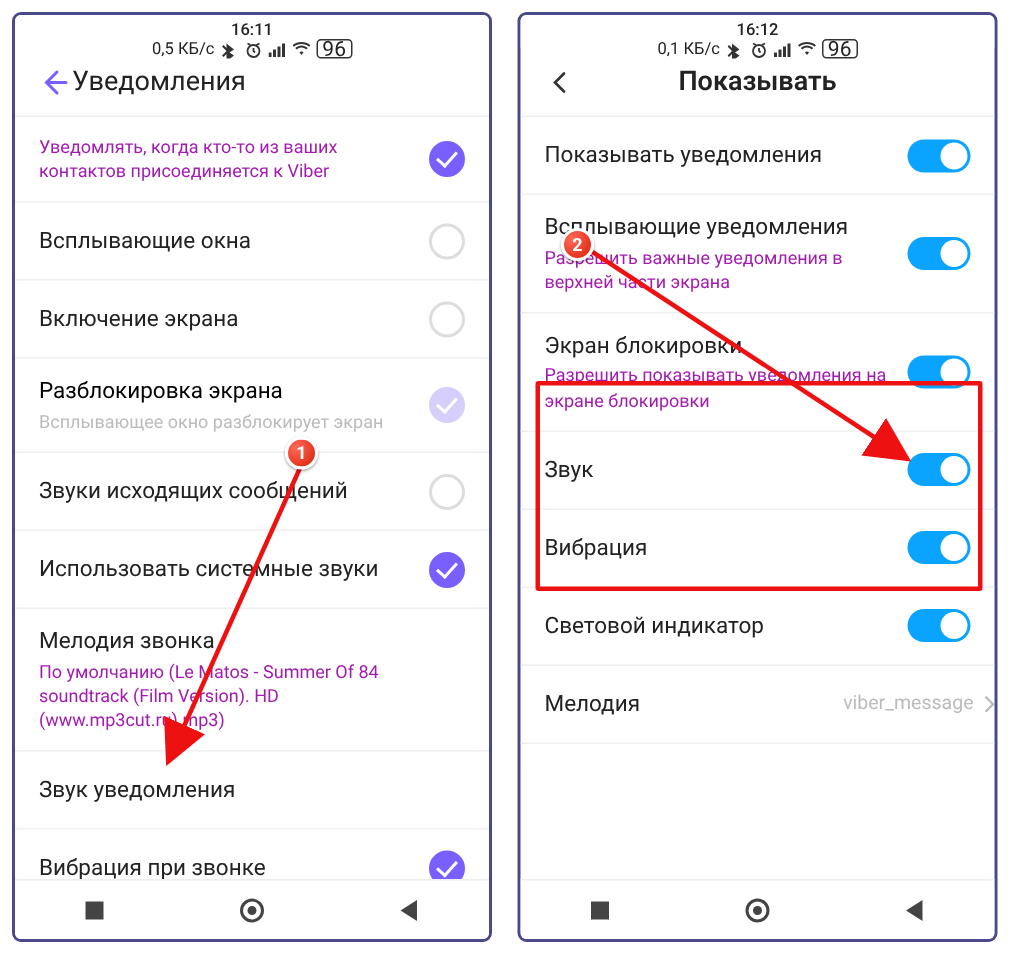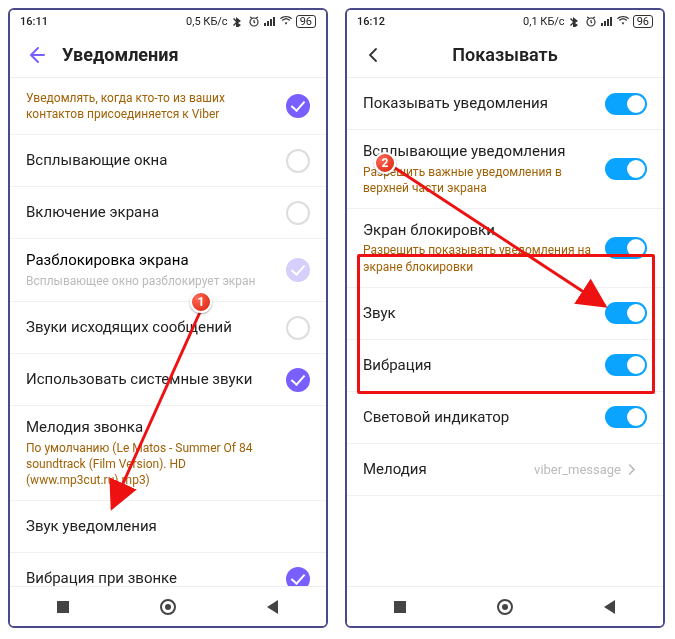--- a/index.html
+++ b/index.html
@@ -25,43 +25,43 @@
   
   .statusbar {
     height: 22px;
     display: flex;
     justify-content: space-between;
     align-items: center;
     padding: 3px 10px;
     font-size: 11px;
     color: #222;
     background: #fff;
+    flex-direction: column;
   }
   .sb-left { font-weight: 500; }
   .sb-right { display: flex; align-items: center; gap: 4px; }
   .sb-icon { width: 12px; height: 12px; display: inline-flex; align-items: center; justify-content: center; }
   .battery-box {
     display:inline-flex; align-items:center; justify-content:center;
-    border:1px solid #333; border-radius:3px; padding:0 3px; font-size:11px; height:13px;
+    border:1px solid #333; border-radius:3px; padding:0 3px; font-size:14px; height:13px;
   }
 
   
   .header {
     height: 46px;
     display: flex;
     align-items: center;
     padding: 0 14px;
     border-bottom: 1px solid #eee;
   }
   .header .back { width: 24px; height: 24px; display:flex; align-items:center; justify-content:center; }
   .header .title {
     font-size: 18px;
-    font-weight: 700;
+    font-weight: 400;
     color: #222;
-    margin-left: 14px;
   }
   .header.center .title { margin-left: 0; flex:1; text-align:center; font-weight:600; }
   .header.center .back { margin-right: -24px; z-index:2; }
 
   
   .list { padding: 0; }
   .row {
     padding: 12px 16px;
     border-bottom: 1px solid #f0f0f0;
     display: flex;
@@ -70,21 +70,21 @@
     min-height: 52px;
   }
   .row .texts { flex: 1; padding-right: 44px; }
   .row .label {
     font-size: 15px;
     color: #222;
     line-height: 1.3;
   }
   .row .sub {
     font-size: 12px;
-    color: #a16207;
+    color: #a21caf;
     line-height: 1.35;
     margin-top: 2px;
   }
   .row.disabled .label { color: #000000; }
   .row.disabled .sub { color: #bbb; }
 
   
   .vcheck {
     position: absolute;
     right: 16px;
@@ -115,21 +115,21 @@
     left:6px; top:2px;
     width:6px; height:11px;
     border: solid #fff;
     border-width: 0 2px 2px 0;
     transform: rotate(42deg);
   }
 
   
   .row .value-right {
     position: absolute;
-    right: 28px;
+    right: 0;
     top: 50%;
     transform: translateY(-50%);
     display: flex;
     align-items: center;
     gap: 6px;
     color: #bbb;
     font-size: 13px;
   }
 
   

